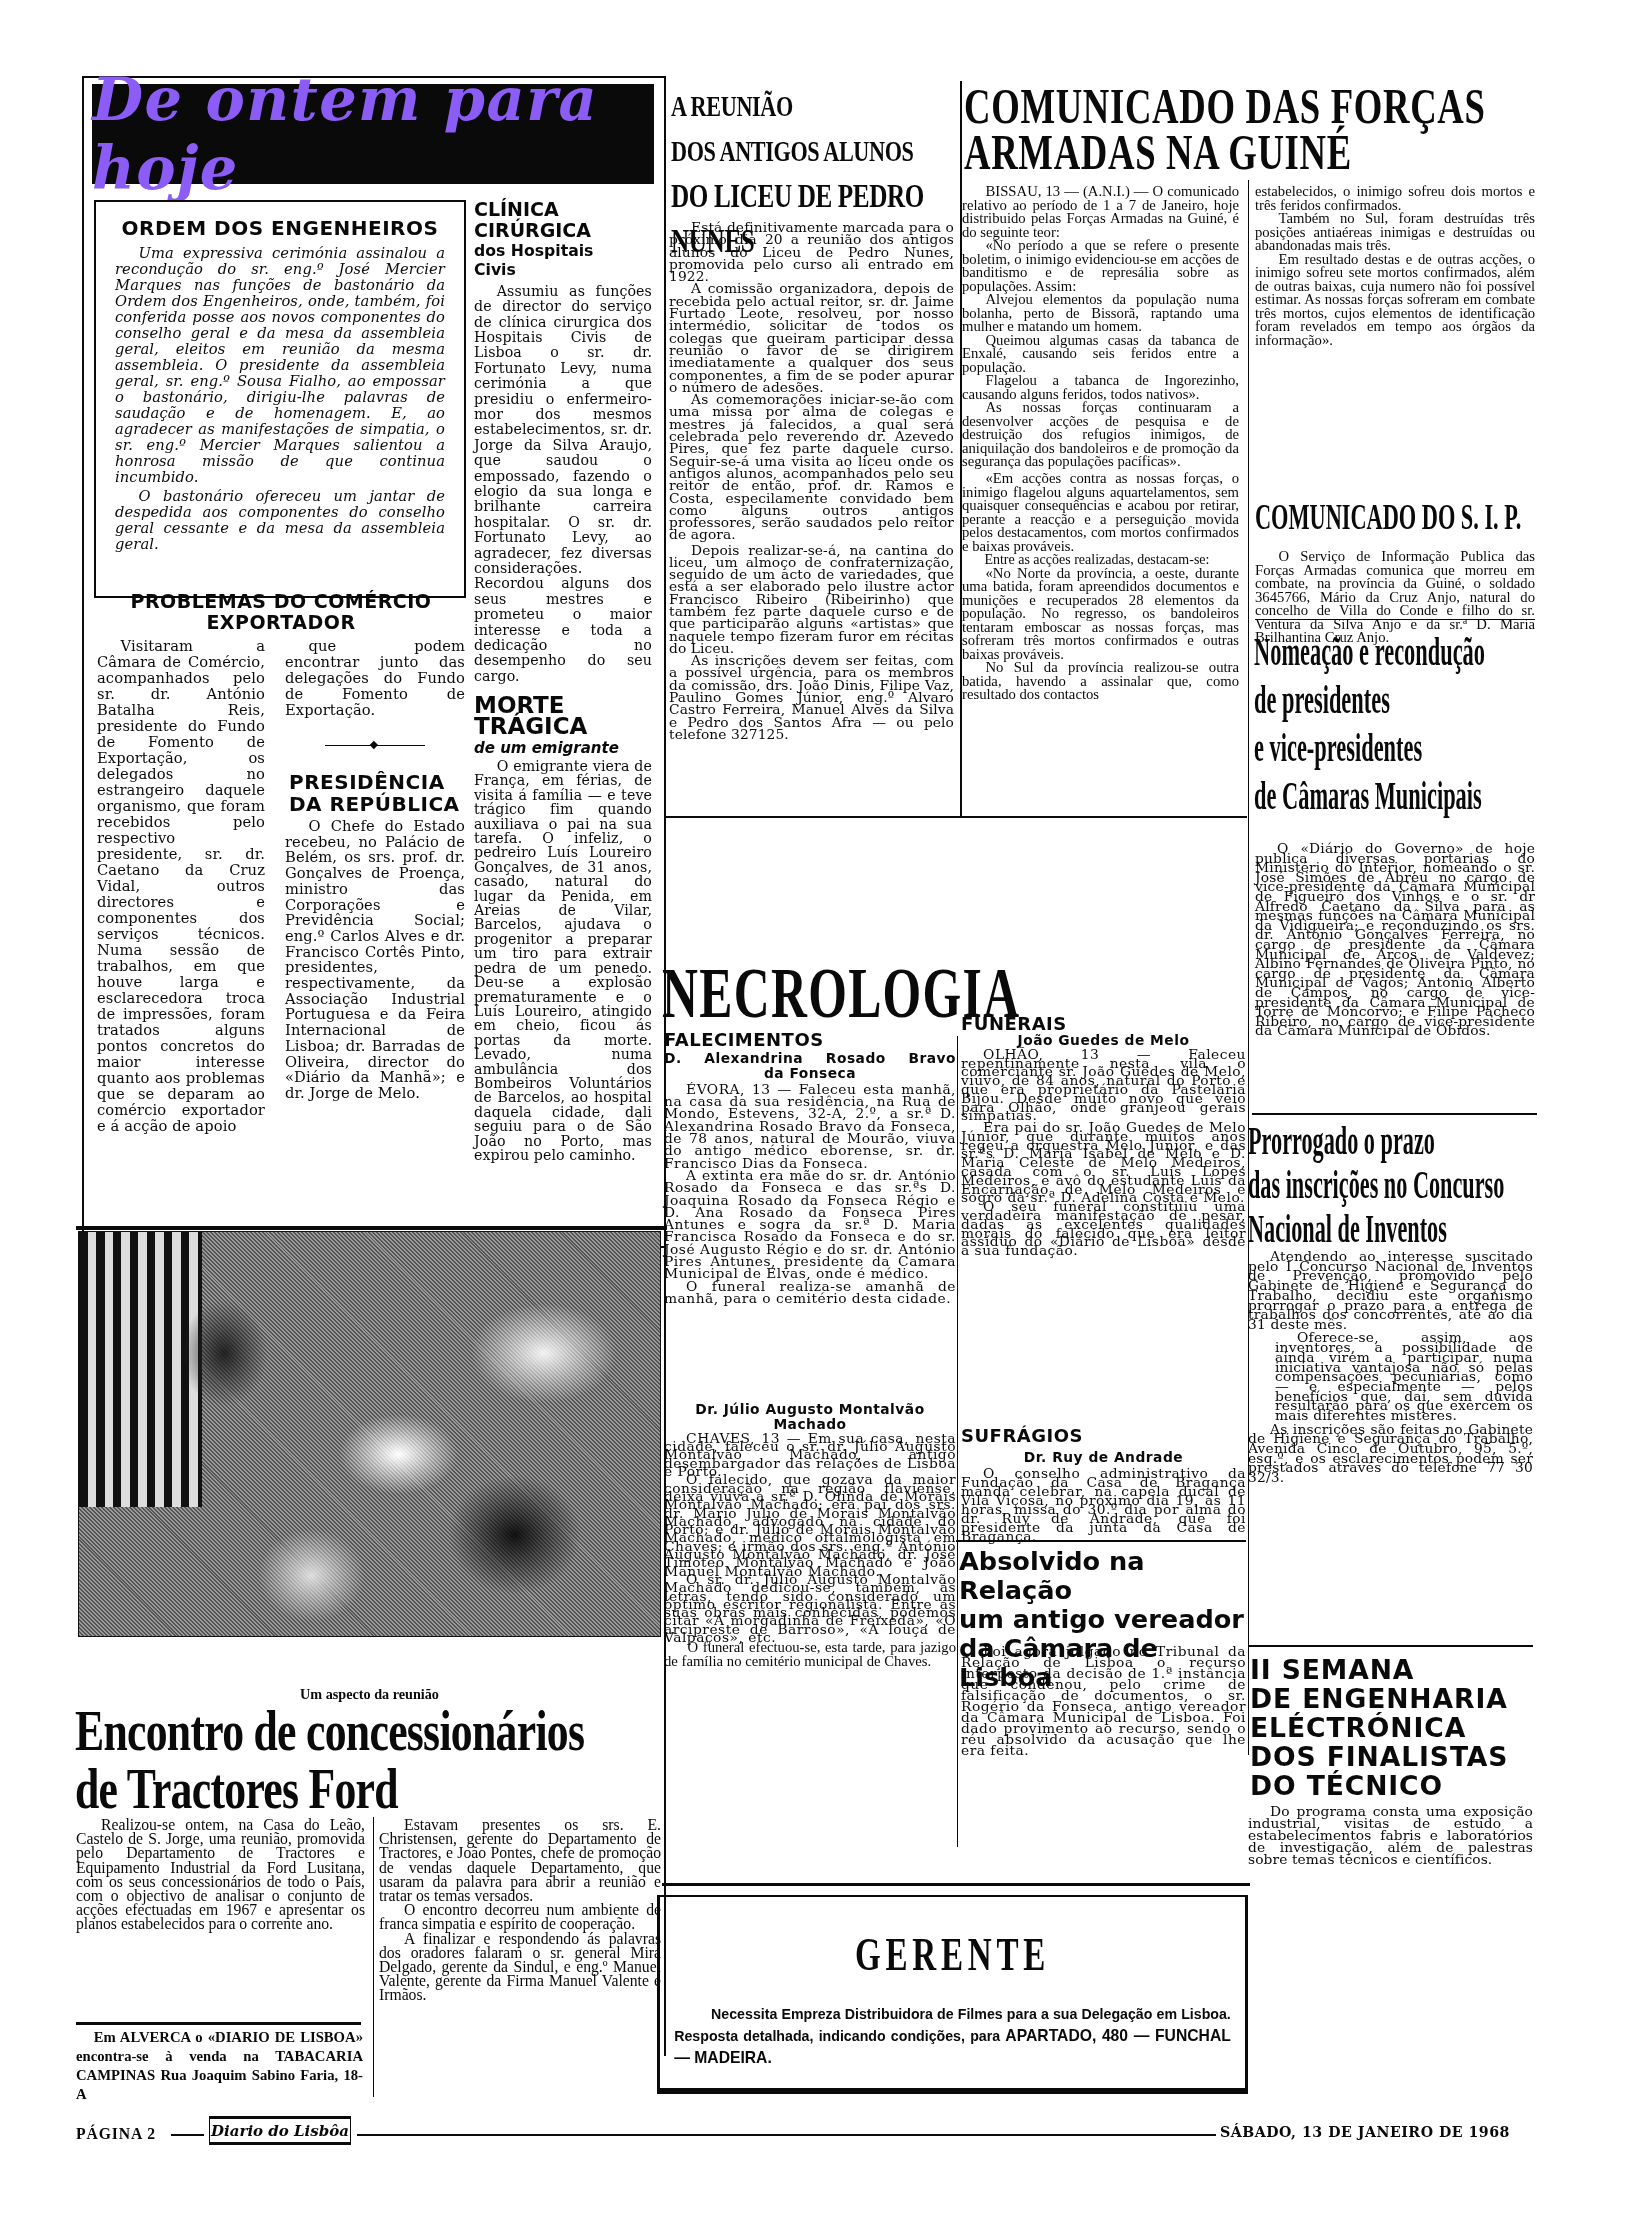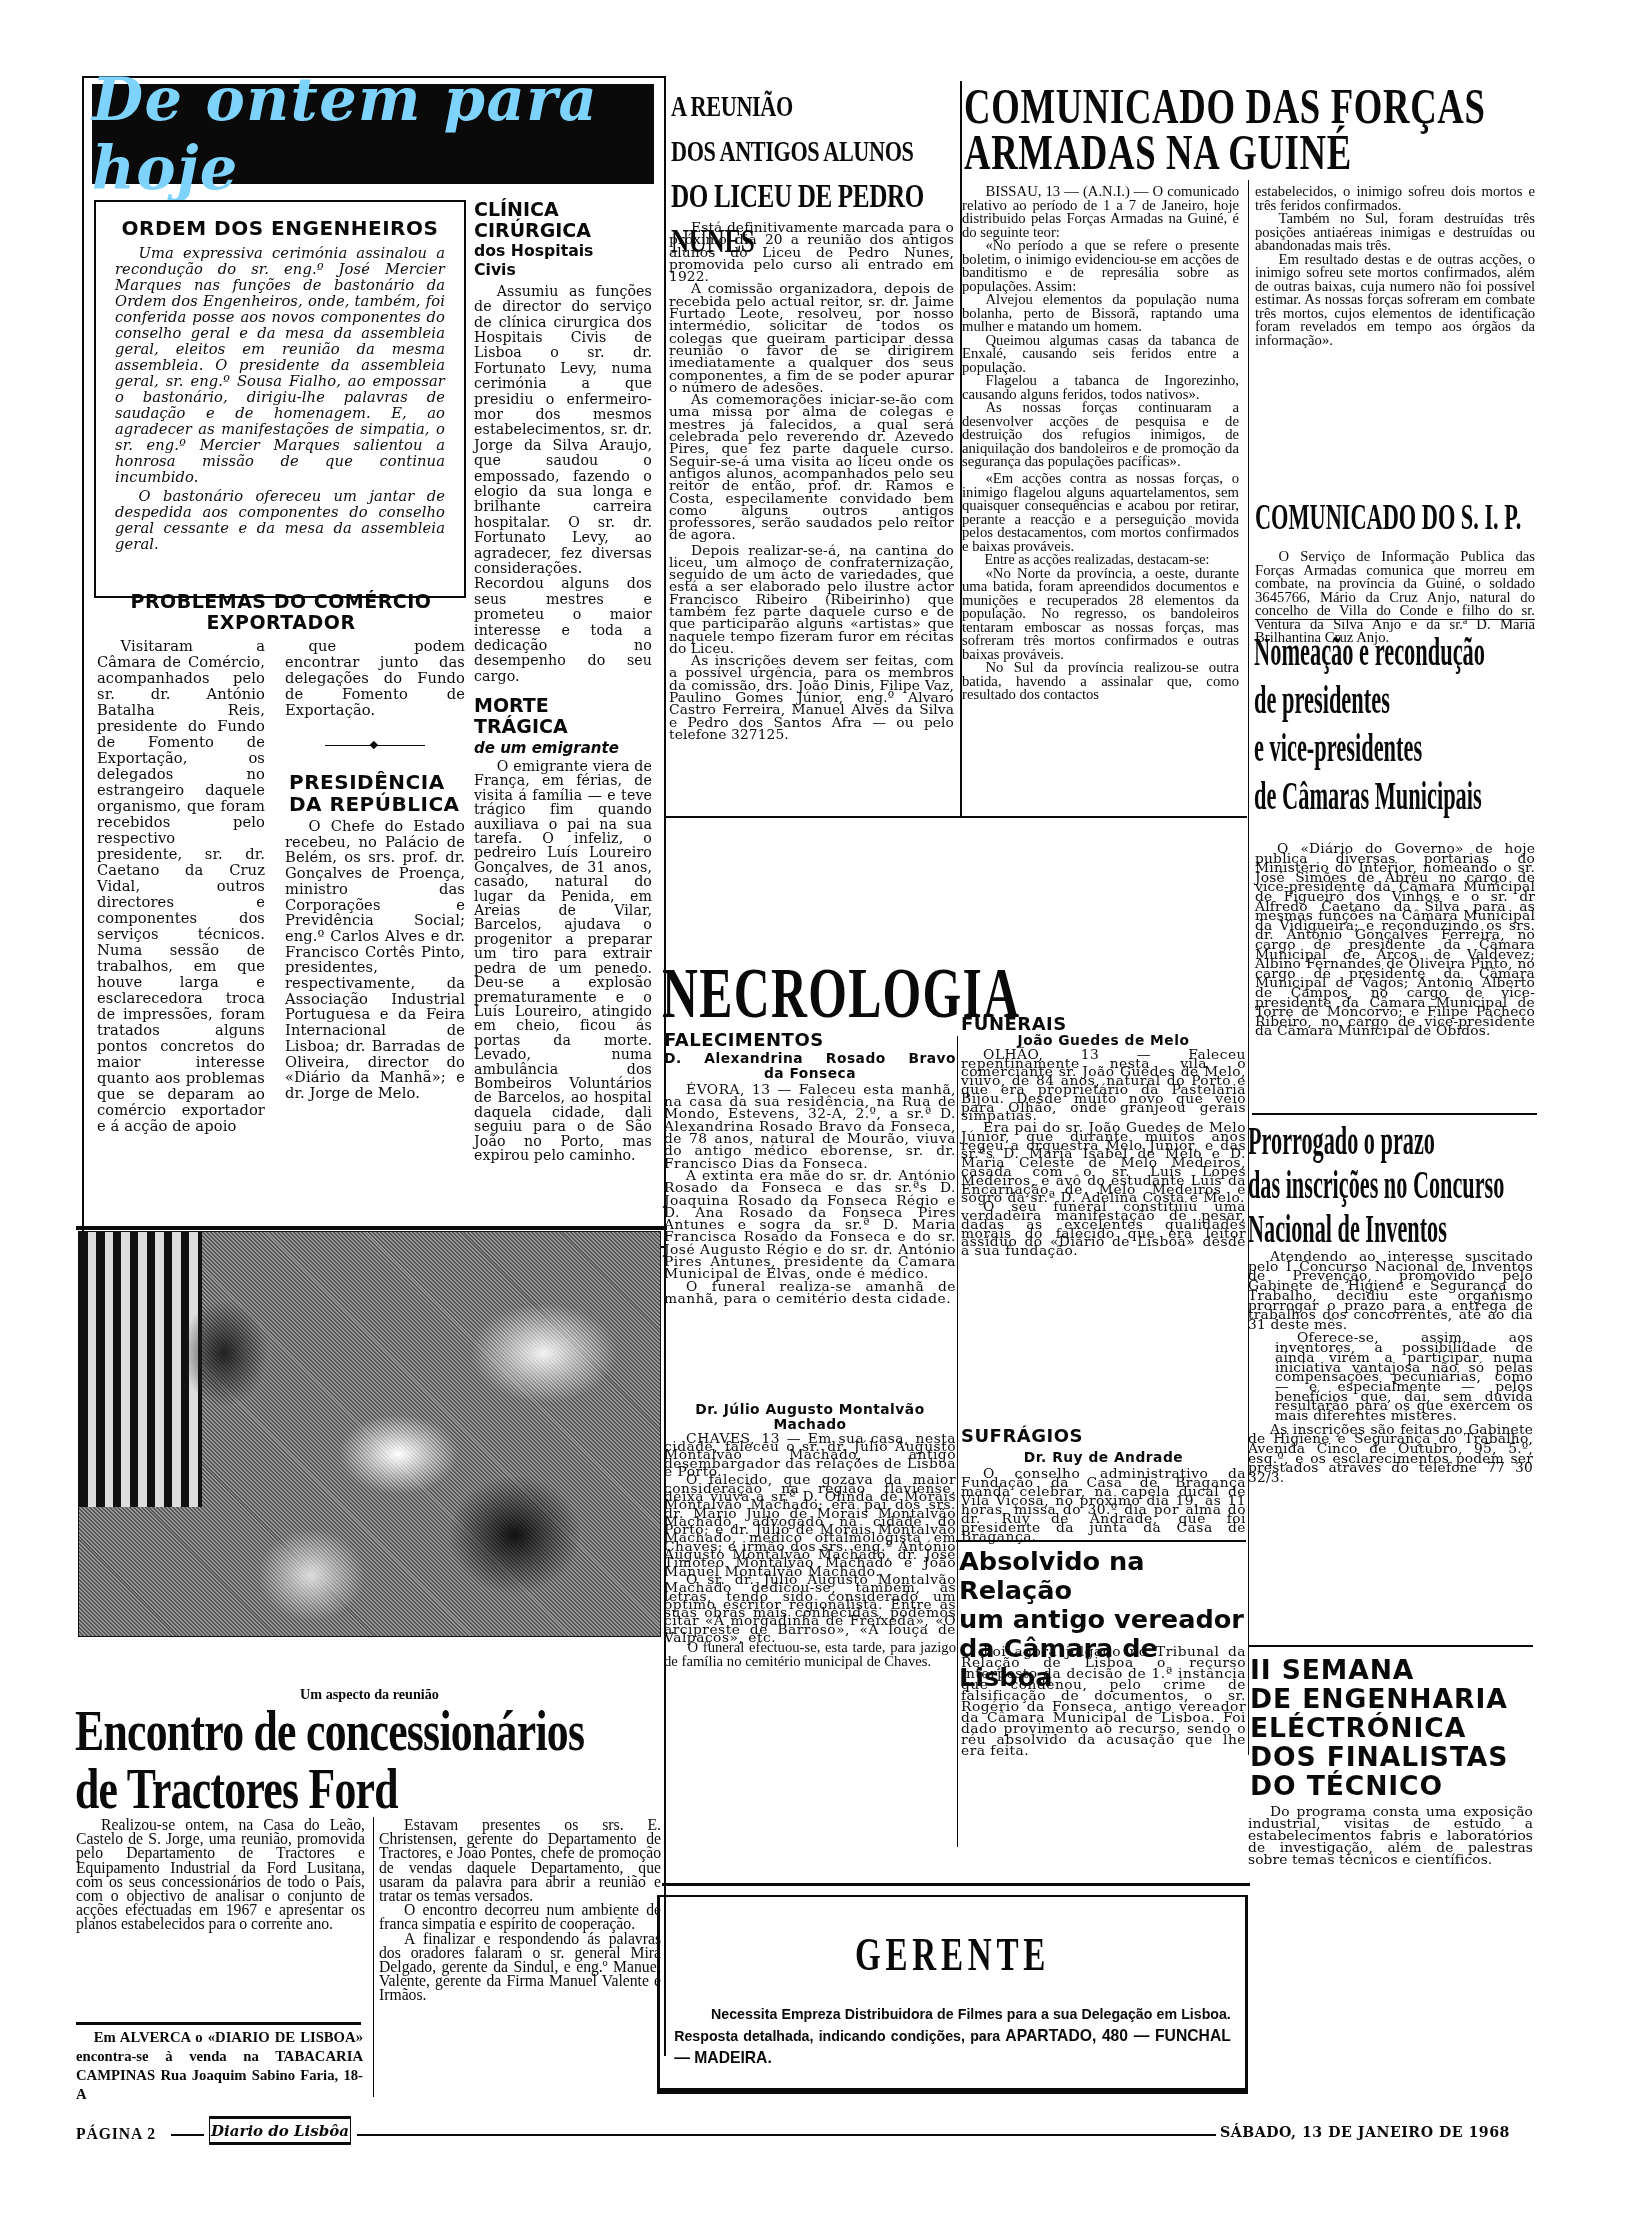--- a/index.html
+++ b/index.html
@@ -26,21 +26,21 @@
       repeating-linear-gradient(45deg, #555 0 1.4px, #999 1.4px 2.8px);
     border: 0.9px solid #111;
   }
 </style>
 </head>
 <body>
 
 <div class="abs boxed" style="left:82px; top:76px; width:584px; height:1172px; border-width:2.8px;"></div>
 
 <div class="abs" style="left:92px; top:84px; width:562px; height:100px; background:#0a0a0a; display:flex; align-items:center; justify-content:center;">
-  <span style="color:#7dd3fc; font-family:'DejaVu Serif', serif; font-style:italic; font-weight:bold; font-size:59px; letter-spacing:1.4px;">De ontem para hoje</span>
+  <span style="color:#8b5cf6; font-family:'DejaVu Serif', serif; font-style:italic; font-weight:bold; font-size:59px; letter-spacing:1.4px;">De ontem para hoje</span>
 </div>
 
 <div class="abs" style="left:94px; top:138px; width:372px; height:398px; border:2.4px solid #0a0a0a; padding:14.2px 19px 9.5px 19px; margin-top:62px;">
   <div class="sans-bold center" style="font-size:20px; letter-spacing:0.5px; margin-bottom:4.7px;">ORDEM DOS ENGENHEIROS</div>
   <p class="italic body-serif" style="font-size:14.7px; line-height:16px;">Uma expressiva cerimónia assinalou a recondução do sr. eng.º José Mercier Marques nas funções de bastonário da Ordem dos Engenheiros, onde, também, foi conferida posse aos novos componentes do conselho geral e da mesa da assembleia geral, eleitos em reunião da mesma assembleia. O presidente da assembleia geral, sr. eng.º Sousa Fialho, ao empossar o bastonário, dirigiu-lhe palavras de saudação e de homenagem. E, ao agradecer as manifestações de simpatia, o sr. eng.º Mercier Marques salientou a honrosa missão de que continua incumbido.</p>
   <p class="italic body-serif" style="font-size:14.7px; line-height:16px; margin-top:2.8px;">O bastonário ofereceu um jantar de despedida aos componentes do conselho geral cessante e da mesa da assembleia geral.</p>
 </div>
 
 <div class="abs" style="left:474px; top:199px; width:178px;">
   <div class="sans-bold" style="font-size:19px; line-height:21px;">
@@ -63,21 +63,21 @@
 
 <div class="rule" style="left:325px; top:745px; width:100px; height:1.4px;"></div>
 <div class="abs" style="left:371px; top:742px; width:5.7px; height:5.7px; background:#0a0a0a; transform:rotate(45deg);"></div>
 
 <div class="abs sans-bold" style="left:289px; top:771px; width:180px; font-size:20px; line-height:22px; letter-spacing:0.5px;">
   <div>PRESIDÊNCIA</div>
   <div>DA REPÚBLICA</div>
 </div>
 <p class="abs body-serif" style="left:285px; top:818px; width:180px; font-size:14.7px; line-height:15.7px;">O Chefe do Estado recebeu, no Palácio de Belém, os srs. prof. dr. Gonçalves de Proença, ministro das Corporações e Previdência Social; eng.º Carlos Alves e dr. Francisco Cortês Pinto, presidentes, respectivamente, da Associação Industrial Portuguesa e da Feira Internacional de Lisboa; dr. Barradas de Oliveira, director do «Diário da Manhã»; e dr. Jorge de Melo.</p>
 
-<div class="abs sans-bold" style="left:474px; top:695px; width:178px; font-size:19px; line-height:21px;">
+<div class="abs sans-bold" style="left:474px; top:695px; width:178px; font-size:23px; line-height:21px;">
   <div>MORTE</div>
   <div>TRÁGICA</div>
 </div>
 <div class="abs sans-bold" style="left:474px; top:739px; width:178px; font-size:15px; font-style:italic;">de um emigrante</div>
 <p class="abs body-serif" style="left:474px; top:759px; width:178px; font-size:14.2px; line-height:14.4px;">O emigrante viera de França, em férias, de visita á família — e teve trágico fim quando auxiliava o pai na sua tarefa. O infeliz, o pedreiro Luís Loureiro Gonçalves, de 31 anos, casado, natural do lugar da Penida, em Areias de Vilar, Barcelos, ajudava o progenitor a preparar um tiro para extrair pedra de um penedo. Deu-se a explosão prematuramente e o Luís Loureiro, atingido em cheio, ficou ás portas da morte. Levado, numa ambulância dos Bombeiros Voluntários de Barcelos, ao hospital daquela cidade, dali seguiu para o de São João no Porto, mas expirou pelo caminho.</p>
 
 <div class="rule" style="left:76px; top:1226px; width:591px; height:3.8px;"></div>
 
 <div class="abs photo" style="left:78px; top:1231px; width:583px; height:406px;"></div>
 <div class="abs center" style="left:78px; top:1686px; width:583px; font-family:'Liberation Serif', serif; font-weight:bold; font-size:14.2px;">Um aspecto da reunião</div>

